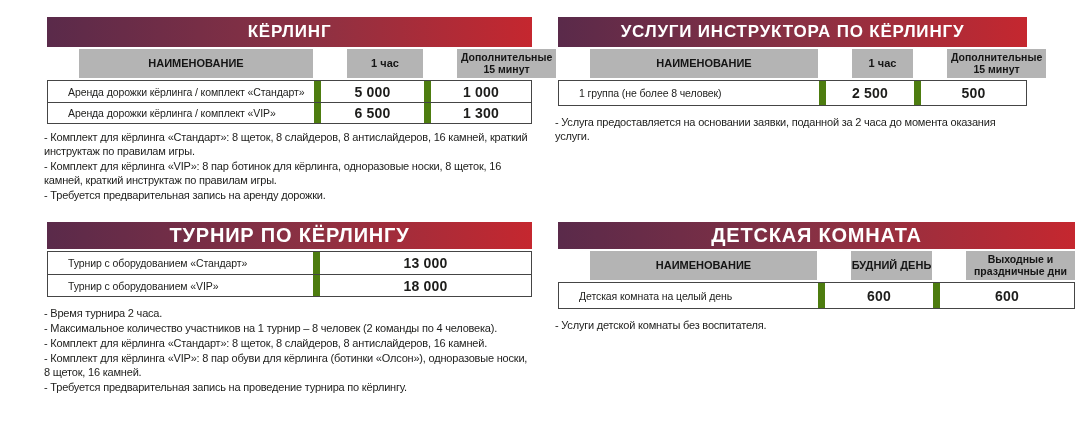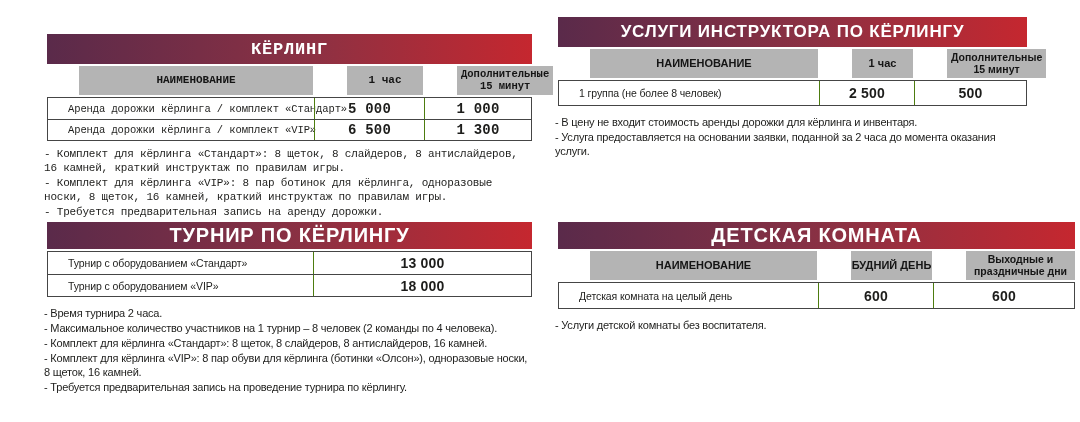--- a/index.html
+++ b/index.html
@@ -3,21 +3,21 @@
 <meta charset="utf-8">
 <style>
   html,body{margin:0;padding:0;}
   body{
     width:1080px;height:422px;position:relative;overflow:hidden;
     background:#ffffff;color:#1d1d1b;
     font-family:"Liberation Sans","DejaVu Sans",sans-serif;
     -webkit-font-smoothing:antialiased;
   }
   .section{position:absolute;}
-  #sec-curling   {left:47px; top:34px; width:485px;font-family:Liberation Mono, monospace;}
+  #sec-curling   {left:47px; top:17px; width:485px;}
   #sec-instructor{left:558px;top:17px; width:469px;}
   #sec-tournament{left:47px; top:222px;width:485px;}
   #sec-kids      {left:558px;top:222px;width:517px;}
 
   .band{
     height:30px;display:flex;align-items:center;justify-content:center;
     background:linear-gradient(90deg,#5a2a4a 0%,#8d3143 55%,#c5272f 100%);
     color:#fff;font-weight:bold;font-size:17px;letter-spacing:0.8px;
     text-transform:uppercase;
   }
@@ -30,21 +30,21 @@
     box-sizing:border-box;
     margin-left:32px;
   }
   .hdr > div + div{border-left:2px solid #ffffff;}
   .hdr .two-line{font-size:10.5px;padding:0 4px;}
 
   .tbl-body{margin-top:2px;border:1px solid #454545;}
   .row{display:grid;box-sizing:border-box;}
   .row + .row{border-top:1px solid #454545;}
   .row > div{box-sizing:border-box;display:flex;align-items:center;}
-  .row > div + div{border-left:1px solid #4d7c0f;}
+  .row > div + div{border-left:7px solid #4d7c0f;}
   .cell-name{
     padding-left:20px;font-size:10.5px;letter-spacing:-0.1px;white-space:nowrap;
   }
   .cell-num{justify-content:center;font-weight:bold;font-size:14px;letter-spacing:0.2px;}
 
   .cols-curling  {grid-template-columns:266px 110px auto;}
   .cols-instructor{grid-template-columns:260px 95px auto;}
   .cols-tournament{grid-template-columns:265px auto;}
   .cols-kids     {grid-template-columns:259px 115px auto;}
 
@@ -97,21 +97,20 @@
     <div class="two-line">Дополнительные 15 минут</div>
   </div>
   <div class="tbl-body">
     <div class="row cols-instructor">
       <div class="cell-name">1 группа (не более 8 человек)</div>
       <div class="cell-num">2 500</div>
       <div class="cell-num">500</div>
     </div>
   </div>
   <div class="notes">
-    <div class="note">- В цену не входит стоимость аренды дорожки для кёрлинга и инвентаря.</div>
     <div class="note">- Услуга предоставляется на основании заявки, поданной за 2 часа до момента оказания услуги.</div>
   </div>
 </section>
 
 <section class="section" id="sec-tournament">
   <div class="band small">ТУРНИР ПО КЁРЛИНГУ</div>
   <div class="tbl-body">
     <div class="row cols-tournament">
       <div class="cell-name">Турнир с оборудованием «Стандарт»</div>
       <div class="cell-num">13 000</div>

